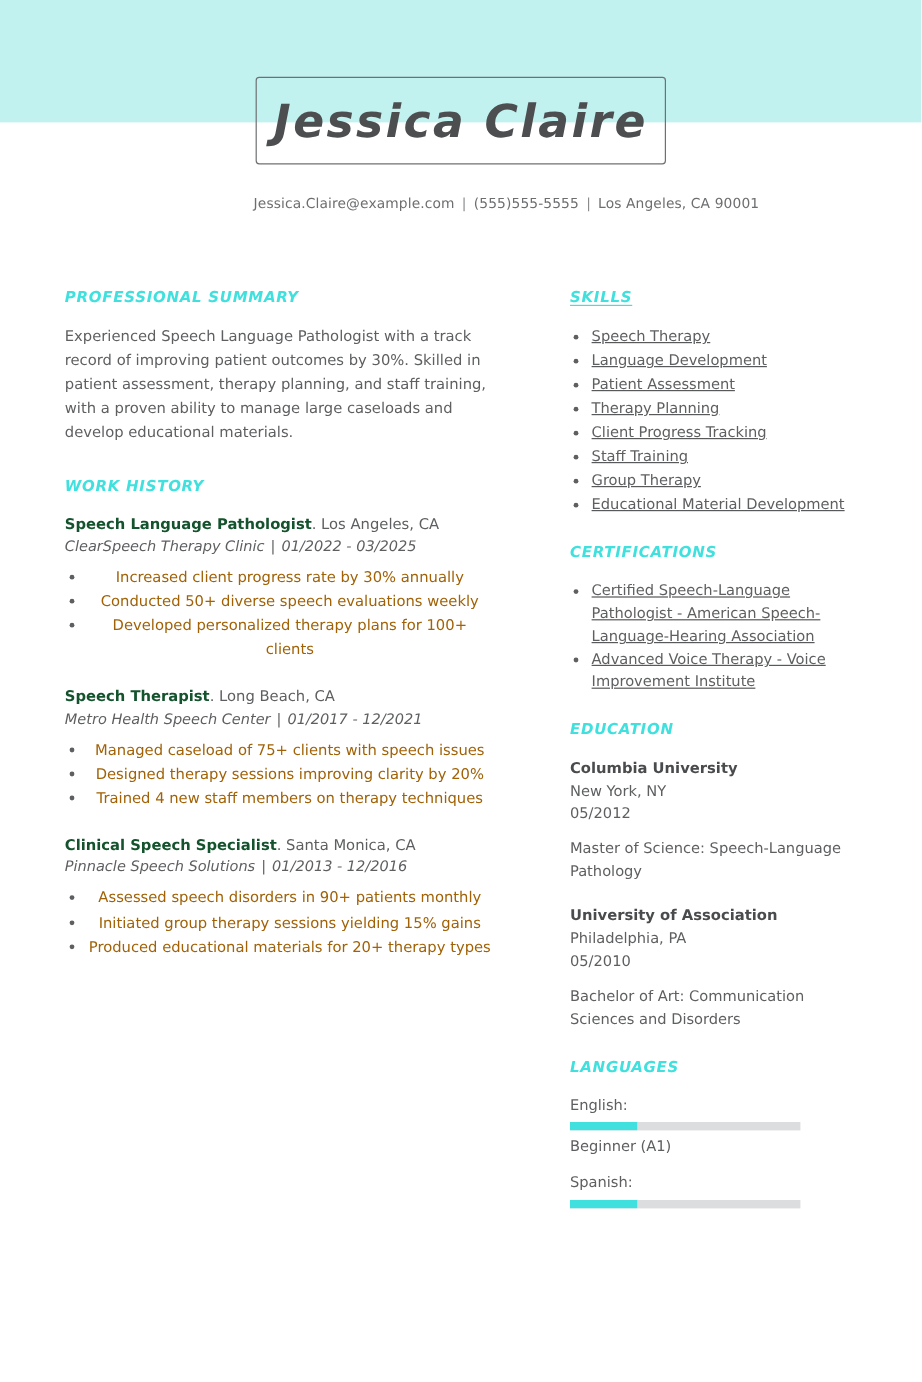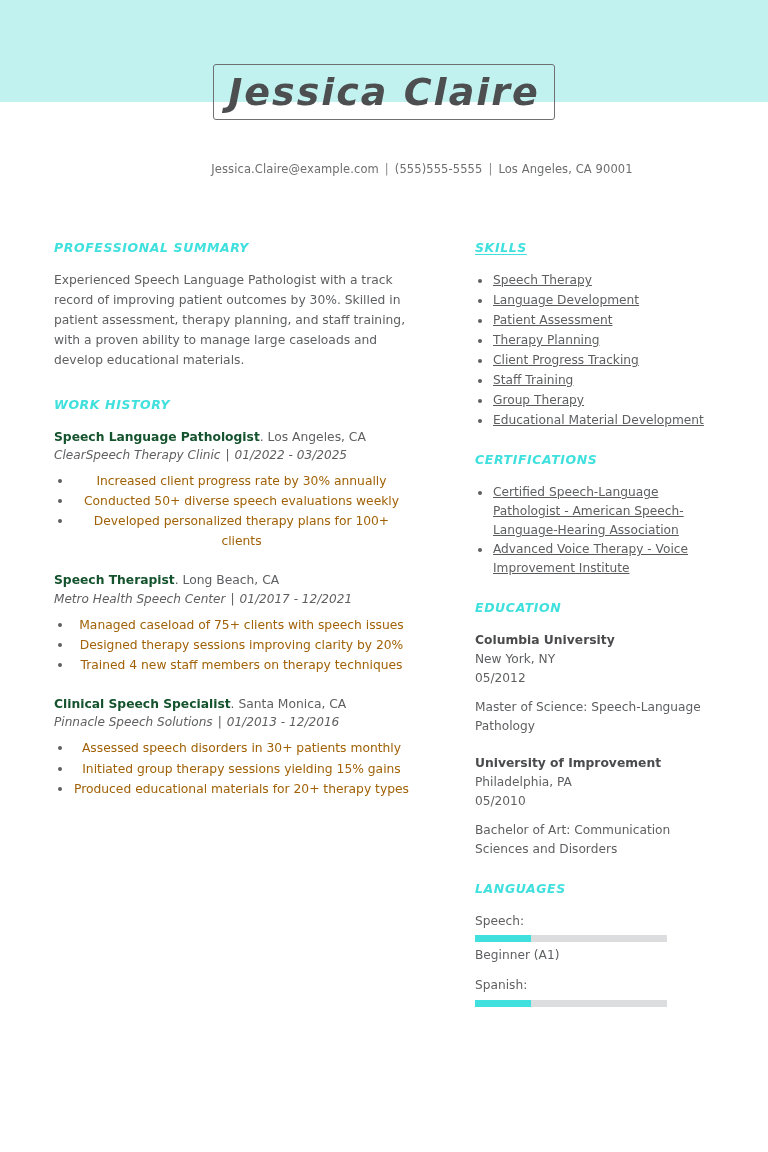--- a/index.html
+++ b/index.html
@@ -23,21 +23,21 @@
     left: 0;
     width: 768px;
     height: 102px;
     background: #c1f2f0;
   }
   .name-box {
     position: absolute;
     left: 213px;
     top: 64px;
     width: 342px;
-    height: 56px;
+    height: 73px;
     box-sizing: border-box;
     border: 1.5px solid #6f7072;
     border-radius: 3px;
     background: transparent;
     display: flex;
     align-items: center;
     justify-content: center;
   }
   .name-text {
     font-family: "DejaVu Sans", sans-serif;
@@ -287,21 +287,21 @@
       </div>
 
       <div class="job">
         <div class="job-line1">
           <span class="job-title">Clinical Speech Specialist</span><span>. Santa Monica, CA</span>
         </div>
         <div class="job-line2">
           <span>Pinnacle Speech Solutions</span><span class="job-sep">|</span><span>01/2013 - 12/2016</span>
         </div>
         <ul class="bullets">
-          <li>Assessed speech disorders in 30+ patients monthly</li>
+          <li>Assessed speech disorders in 90+ patients monthly</li>
           <li>Initiated group therapy sessions yielding 15% gains</li>
           <li>Produced educational materials for 20+ therapy types</li>
         </ul>
       </div>
 
     </div>
   </div>
 
   <div class="col-right">
 
@@ -331,32 +331,32 @@
       <div class="sec-head">EDUCATION</div>
 
       <div class="edu-entry">
         <div class="edu-school">Columbia University</div>
         <div class="edu-line">New York, NY</div>
         <div class="edu-line">05/2012</div>
         <div class="edu-degree">Master of Science: Speech-Language Pathology</div>
       </div>
 
       <div class="edu-entry">
-        <div class="edu-school">University of Improvement</div>
+        <div class="edu-school">University of Association</div>
         <div class="edu-line">Philadelphia, PA</div>
         <div class="edu-line">05/2010</div>
         <div class="edu-degree">Bachelor of Art: Communication Sciences and Disorders</div>
       </div>
     </div>
 
     <div class="sec-block">
       <div class="sec-head">LANGUAGES</div>
 
       <div class="lang-entry">
-        <div class="lang-name">Speech:</div>
+        <div class="lang-name">English:</div>
         <div class="lang-bar">
           <div class="lang-bar-fill" style="width: 29%;"></div>
         </div>
         <div class="lang-level">Beginner (A1)</div>
       </div>
 
       <div class="lang-entry">
         <div class="lang-name">Spanish:</div>
         <div class="lang-bar">
           <div class="lang-bar-fill" style="width: 29%;"></div>

